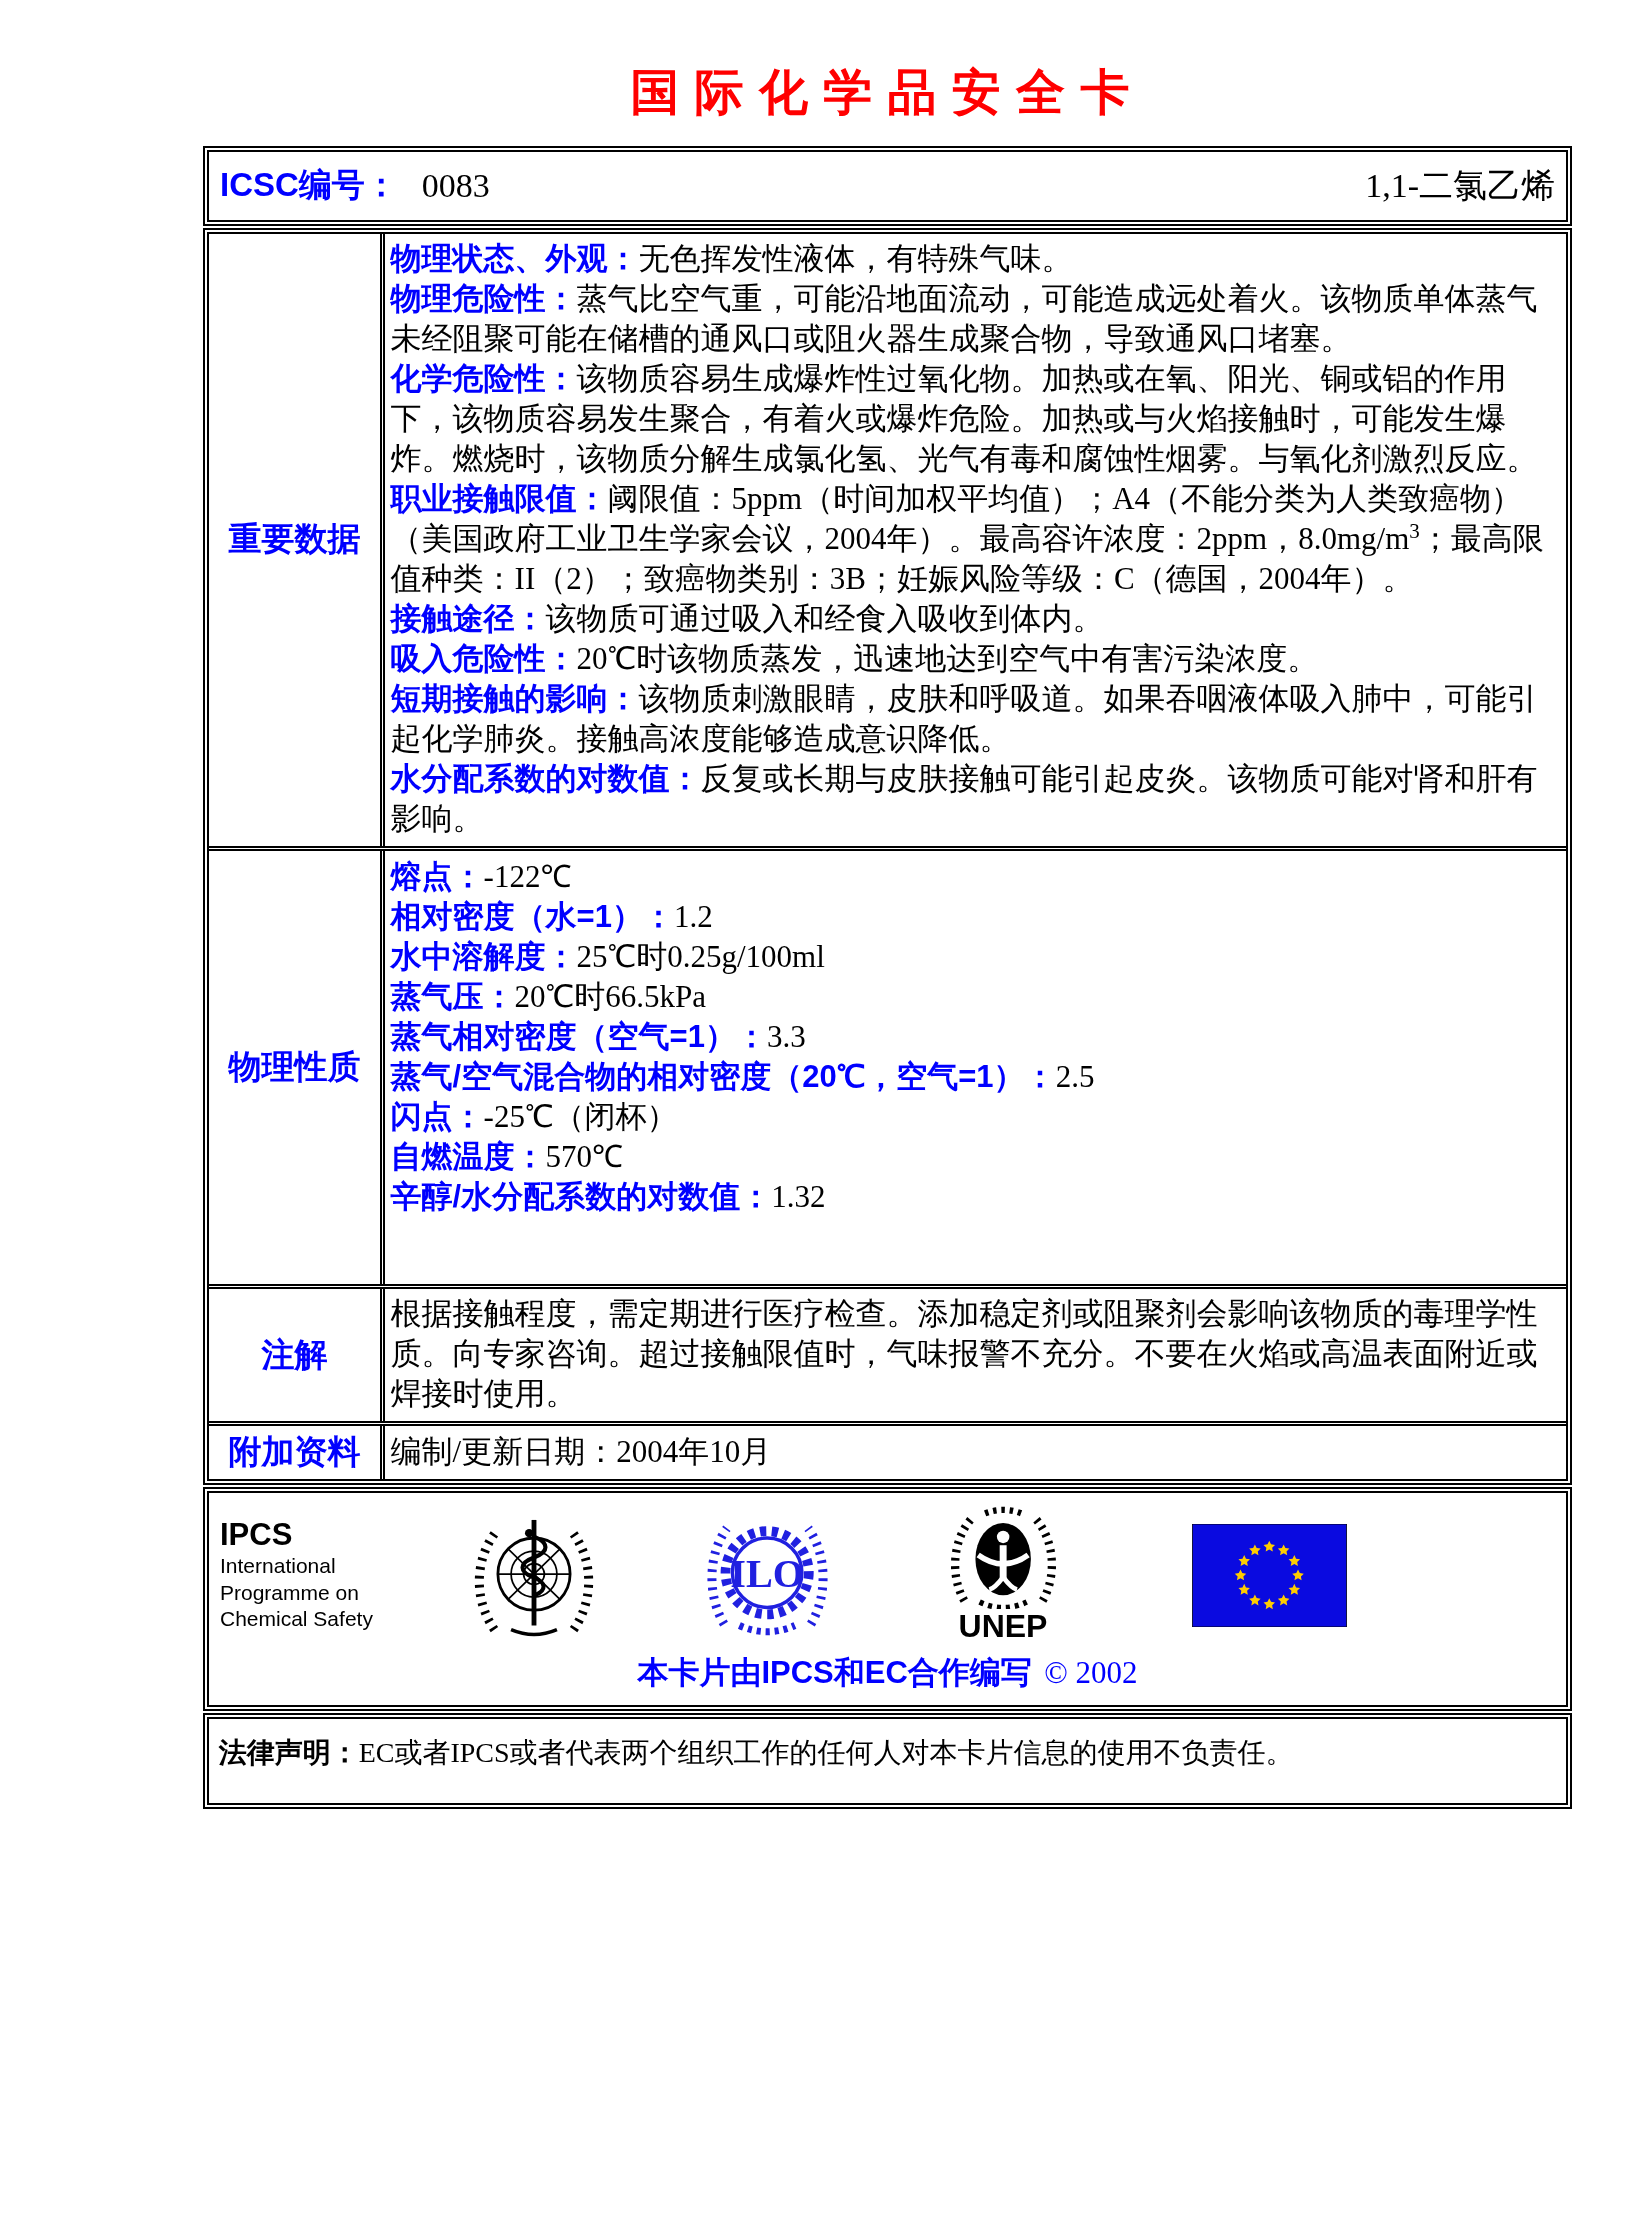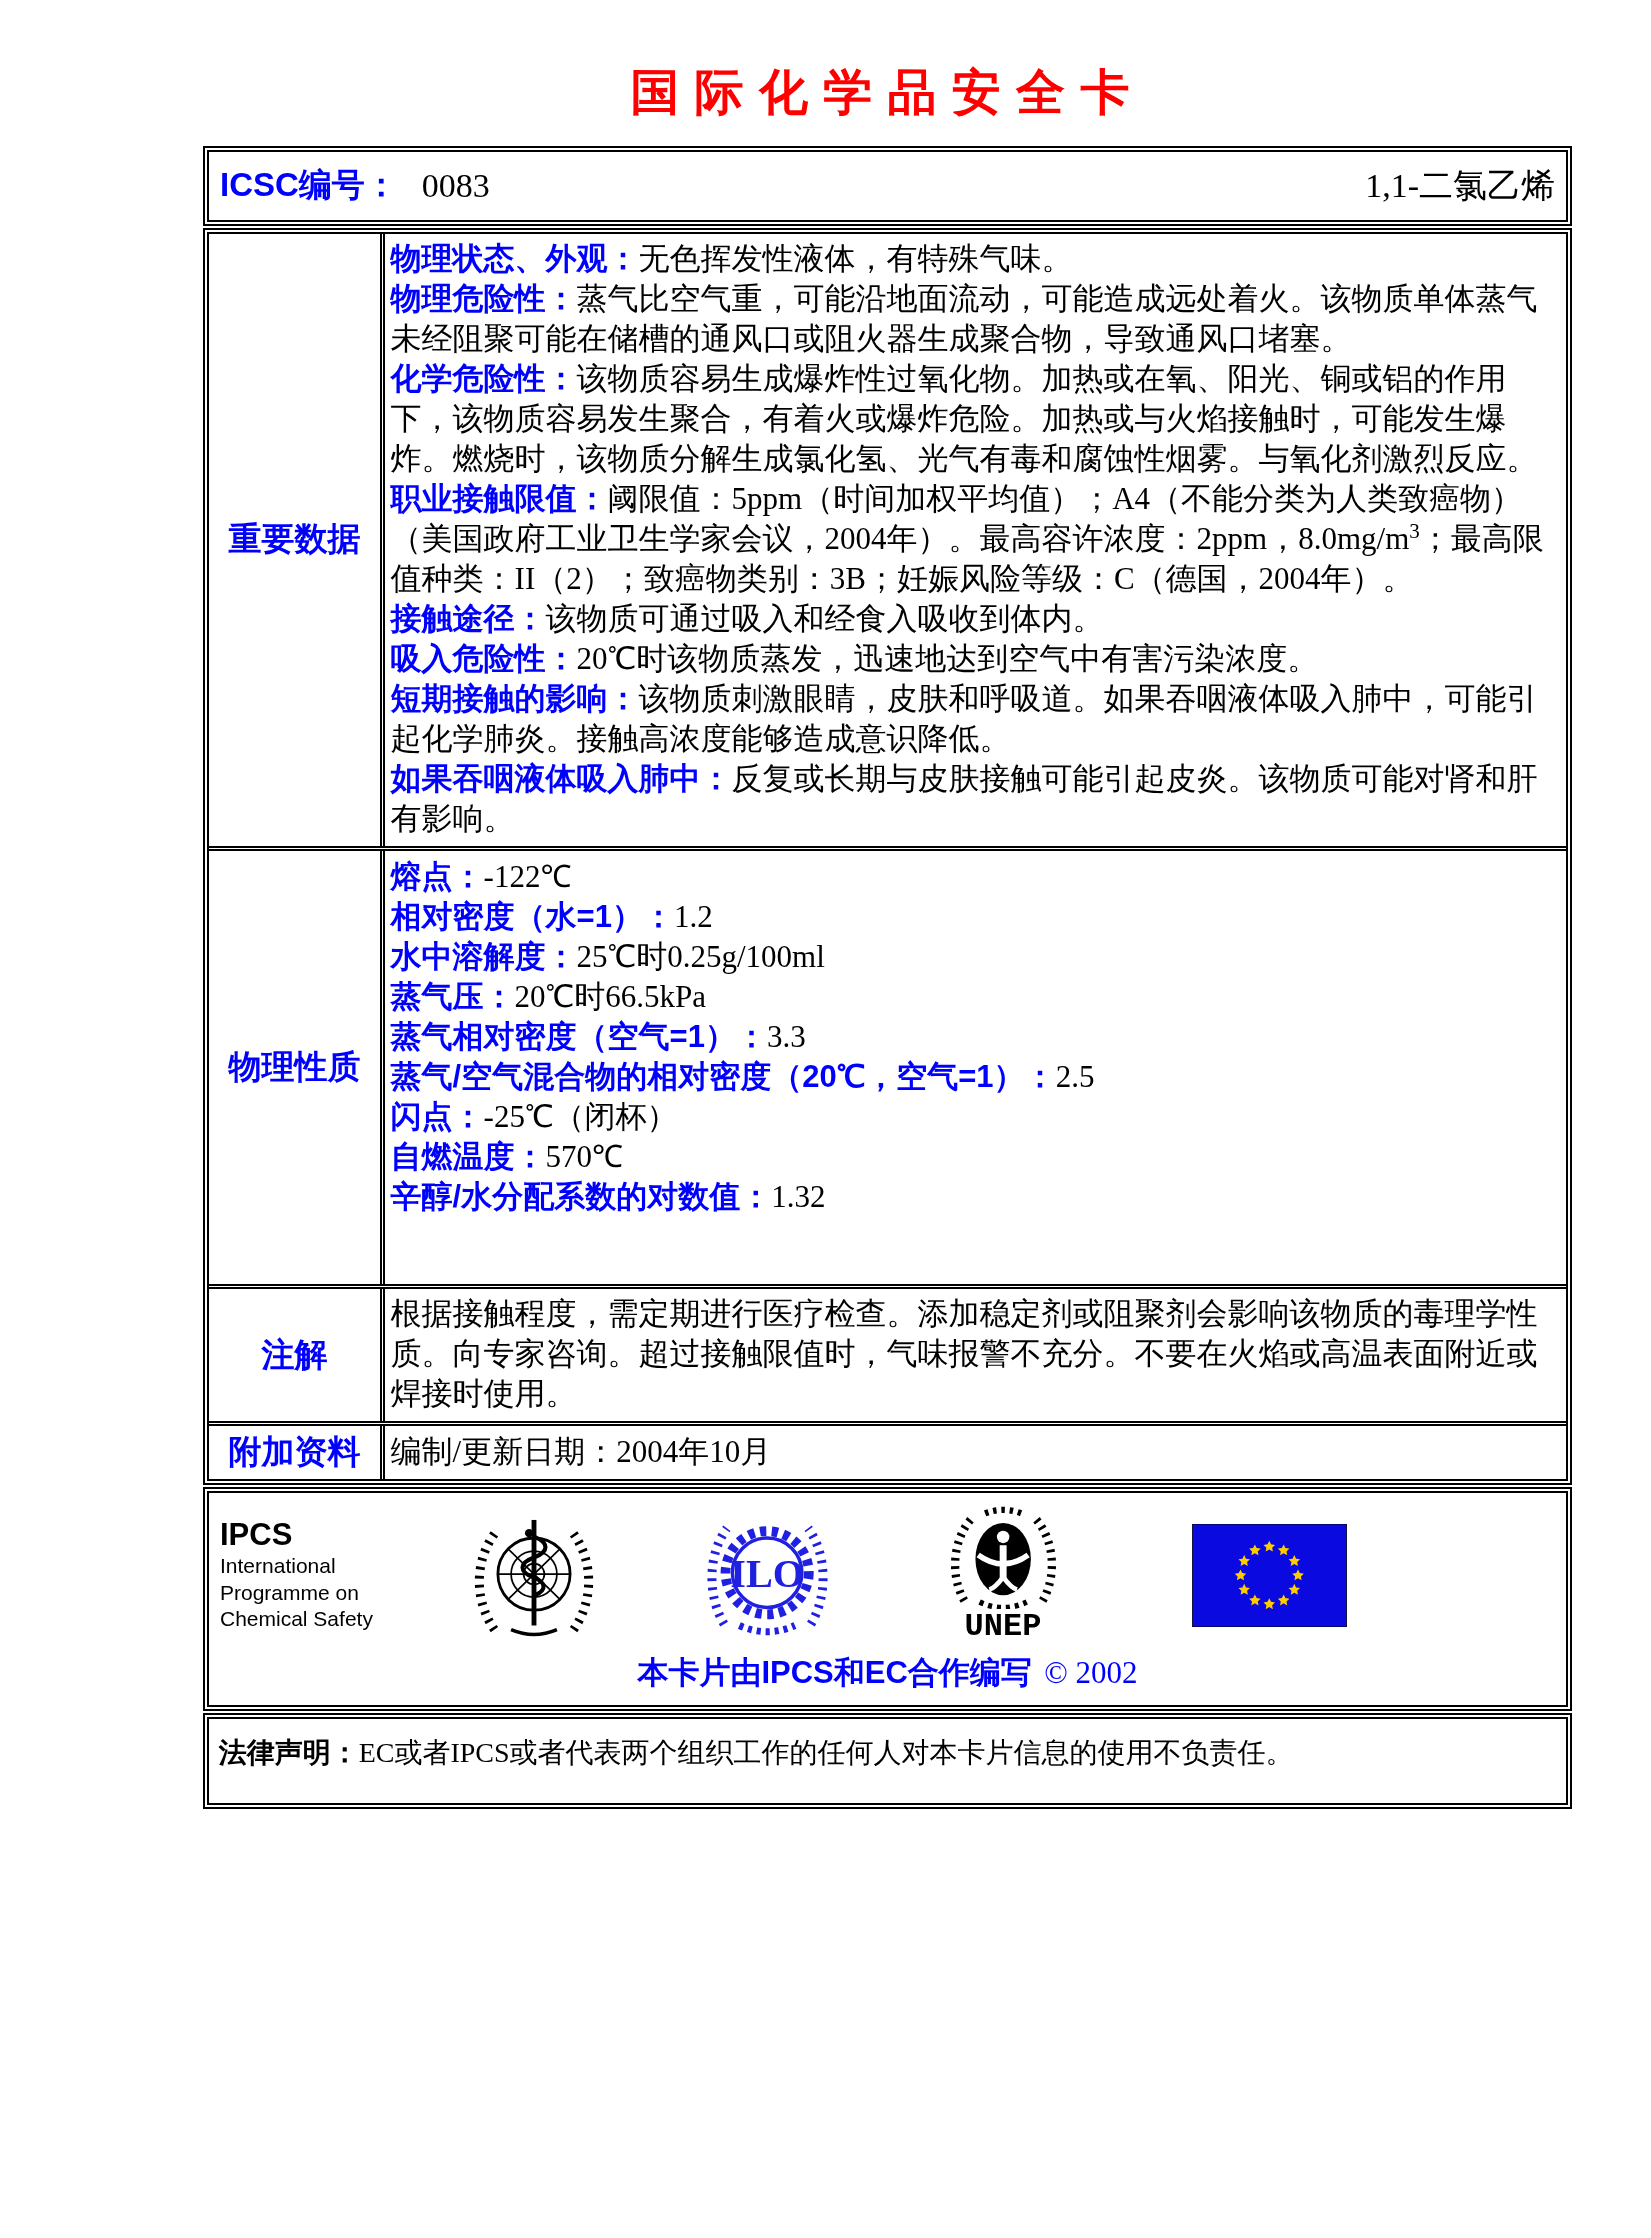--- a/index.html
+++ b/index.html
@@ -32,21 +32,21 @@
 
   
   .logos-box{padding:12.5px 0 11px;}
   .logos-row{display:flex;align-items:center;height:139px;}
   .ipcs-block{margin-left:11px;width:209px;}
   .ipcs-title{font-family:"Liberation Sans",sans-serif;font-weight:bold;font-size:31px;}
   .ipcs-line{font-family:"Liberation Sans",sans-serif;font-size:21px;line-height:26.5px;}
   .logo-who{margin-left:39px;}
   .logo-ilo{margin-left:103px;}
   .unep-block{margin-left:110px;width:122px;text-align:center;}
-  .unep-label{font-family:Liberation Mono, monospace;font-weight:bold;font-size:32px;margin-top:-2.8px;}
+  .unep-label{font-family:Liberation Sans, sans-serif;font-weight:bold;font-size:32px;margin-top:-2.8px;}
   .logo-eu{margin-left:128px;}
   .credit{text-align:center;margin-top:7px;font-size:31px;color:#0000FF;}
   .credit-main{font-weight:bold;font-family:"Liberation Sans",sans-serif;}
   .credit-year{margin-left:12.5px;font-family:"Liberation Serif",serif;}
 
   
   .legal-box{padding:15.3px 9.7px 31px;font-size:28px;}
   .legal-lbl{font-weight:bold;font-family:"Liberation Sans",sans-serif;text-align:center;}
 </style>
 </head>
@@ -67,21 +67,21 @@
     <div class="row">
       <div class="row-label">重要数据</div>
       <div class="row-content">
         <div class="entry"><span class="lbl">物理状态、外观：</span><span>无色挥发性液体，有特殊气味。</span></div>
         <div class="entry"><span class="lbl">物理危险性：</span><span>蒸气比空气重，可能沿地面流动，可能造成远处着火。该物质单体蒸气未经阻聚可能在储槽的通风口或阻火器生成聚合物，导致通风口堵塞。</span></div>
         <div class="entry"><span class="lbl">化学危险性：</span><span>该物质容易生成爆炸性过氧化物。加热或在氧、阳光、铜或铝的作用下，该物质容易发生聚合，有着火或爆炸危险。加热或与火焰接触时，可能发生爆炸。燃烧时，该物质分解生成氯化氢、光气有毒和腐蚀性烟雾。与氧化剂激烈反应。</span></div>
         <div class="entry"><span class="lbl">职业接触限值：</span><span>阈限值：5ppm（时间加权平均值）；A4（不能分类为人类致癌物）（美国政府工业卫生学家会议，2004年）。最高容许浓度：2ppm，8.0mg/m</span><sup class="sp">3</sup><span>；最高限值种类：II（2）；致癌物类别：3B；妊娠风险等级：C（德国，2004年）。</span></div>
         <div class="entry"><span class="lbl">接触途径：</span><span>该物质可通过吸入和经食入吸收到体内。</span></div>
         <div class="entry"><span class="lbl">吸入危险性：</span><span>20℃时该物质蒸发，迅速地达到空气中有害污染浓度。</span></div>
         <div class="entry"><span class="lbl">短期接触的影响：</span><span>该物质刺激眼睛，皮肤和呼吸道。如果吞咽液体吸入肺中，可能引起化学肺炎。接触高浓度能够造成意识降低。</span></div>
-        <div class="entry"><span class="lbl">如果吞咽液体吸入肺中：</span><span>反复或长期与皮肤接触可能引起皮炎。该物质可能对肾和肝有影响。</span></div>
+        <div class="entry"><span class="lbl">水分配系数的对数值：</span><span>反复或长期与皮肤接触可能引起皮炎。该物质可能对肾和肝有影响。</span></div>
       </div>
     </div>
 
     <div class="row">
       <div class="row-label">物理性质</div>
       <div class="row-content phys">
         <div class="entry"><span class="lbl">熔点：</span><span>-122℃</span></div>
         <div class="entry"><span class="lbl">相对密度（水=1）：</span><span>1.2</span></div>
         <div class="entry"><span class="lbl">水中溶解度：</span><span>25℃时0.25g/100ml</span></div>
         <div class="entry"><span class="lbl">蒸气压：</span><span>20℃时66.5kPa</span></div>

